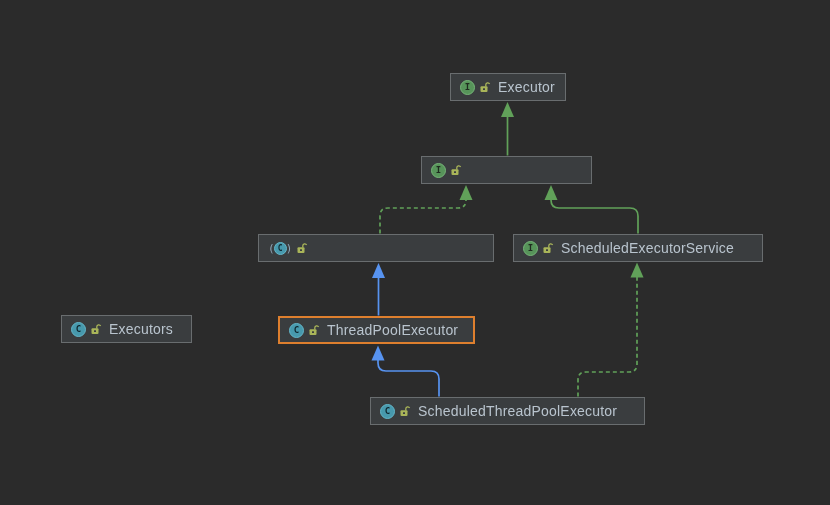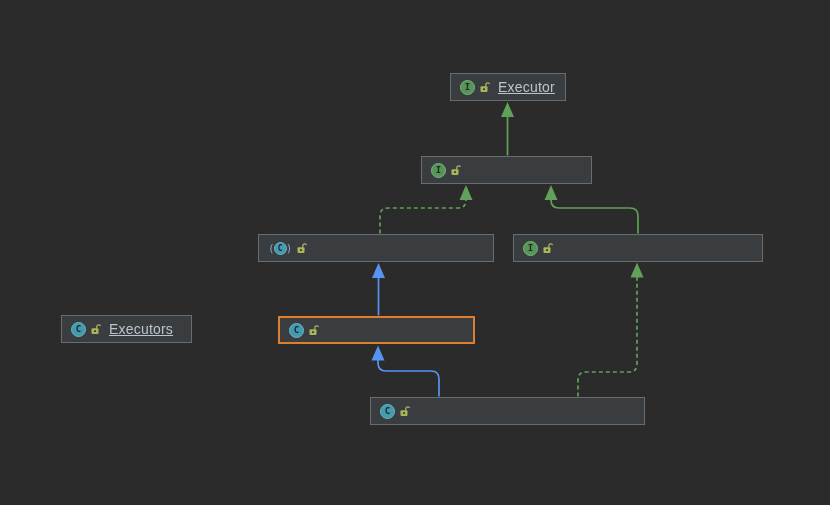--- a/index.html
+++ b/index.html
@@ -12,21 +12,21 @@
   svg.edges{position:absolute;left:0;top:0;pointer-events:none;}
   svg.edges g{pointer-events:stroke;}
 
   .node{
     position:absolute;height:28px;box-sizing:border-box;
     background:#3a3d3f;border:1px solid #696d6f;
     display:flex;align-items:center;padding:0 9px;
     color:#b9c4ce;font-size:14px;white-space:nowrap;cursor:default;
   }
   .node.selected{border:2px solid #de7f2e;}
-  .label{margin-left:7px;letter-spacing:.2px;text-decoration:underline;}
+  .label{margin-left:7px;letter-spacing:.2px;}
 
   .badge{
     width:15px;height:15px;border-radius:50%;flex:0 0 auto;
     display:flex;align-items:center;justify-content:center;
     font-family:"DejaVu Sans Mono", monospace;font-size:9px;font-weight:bold;
   }
   .badge.iface{background:#57945a;border:1px solid #76b578;color:#1f2b1f;box-sizing:border-box;}
   .badge.cls{background:#4799ad;border:1px solid #64b6c9;color:#0f2830;box-sizing:border-box;}
   .abadge{display:flex;align-items:center;flex:0 0 auto;}
   .abadge .paren{color:#8fa6b8;font-size:11px;font-family:"DejaVu Sans Mono", monospace;line-height:1;}
@@ -126,42 +126,45 @@
 
   <div class="node" id="n-scheduledexecutorservice">
     <span class="badge iface">
         <span>I</span>
       </span>
     <svg class="lock" width="12" height="12" viewBox="0 0 12 12">
       <path d="M6.8 5.4 L6.8 3.8 A2 2 0 0 1 10.6 3.0" fill="none" stroke="#a9b559" stroke-width="1.3"></path>
       <rect x="1.5" y="5.3" width="7" height="5.6" rx="1" fill="#a9b559"></rect>
       <rect x="4" y="7.3" width="2" height="1.7" fill="#3a3d3f"></rect>
     </svg>
+    <span class="label">ScheduledExecutorService</span>
   </div>
 
   <div class="node selected" id="n-threadpoolexecutor">
     <span class="badge cls">
         <span>C</span>
       </span>
     <svg class="lock" width="12" height="12" viewBox="0 0 12 12">
       <path d="M6.8 5.4 L6.8 3.8 A2 2 0 0 1 10.6 3.0" fill="none" stroke="#a9b559" stroke-width="1.3"></path>
       <rect x="1.5" y="5.3" width="7" height="5.6" rx="1" fill="#a9b559"></rect>
       <rect x="4" y="7.3" width="2" height="1.7" fill="#3a3d3f"></rect>
     </svg>
+    <span class="label">ThreadPoolExecutor</span>
   </div>
 
   <div class="node" id="n-scheduledthreadpoolexecutor">
     <span class="badge cls">
         <span>C</span>
       </span>
     <svg class="lock" width="12" height="12" viewBox="0 0 12 12">
       <path d="M6.8 5.4 L6.8 3.8 A2 2 0 0 1 10.6 3.0" fill="none" stroke="#a9b559" stroke-width="1.3"></path>
       <rect x="1.5" y="5.3" width="7" height="5.6" rx="1" fill="#a9b559"></rect>
       <rect x="4" y="7.3" width="2" height="1.7" fill="#3a3d3f"></rect>
     </svg>
+    <span class="label">ScheduledThreadPoolExecutor</span>
   </div>
 
   <div class="node" id="n-executors">
     <span class="badge cls">
         <span>C</span>
       </span>
     <svg class="lock" width="12" height="12" viewBox="0 0 12 12">
       <path d="M6.8 5.4 L6.8 3.8 A2 2 0 0 1 10.6 3.0" fill="none" stroke="#a9b559" stroke-width="1.3"></path>
       <rect x="1.5" y="5.3" width="7" height="5.6" rx="1" fill="#a9b559"></rect>
       <rect x="4" y="7.3" width="2" height="1.7" fill="#3a3d3f"></rect>

